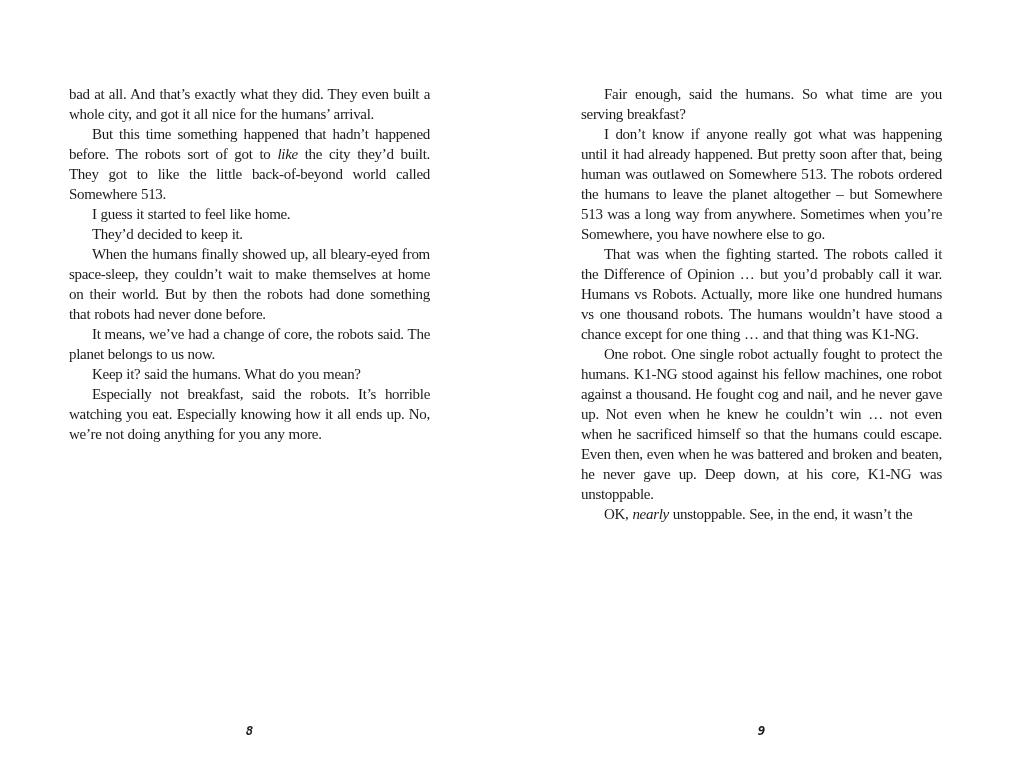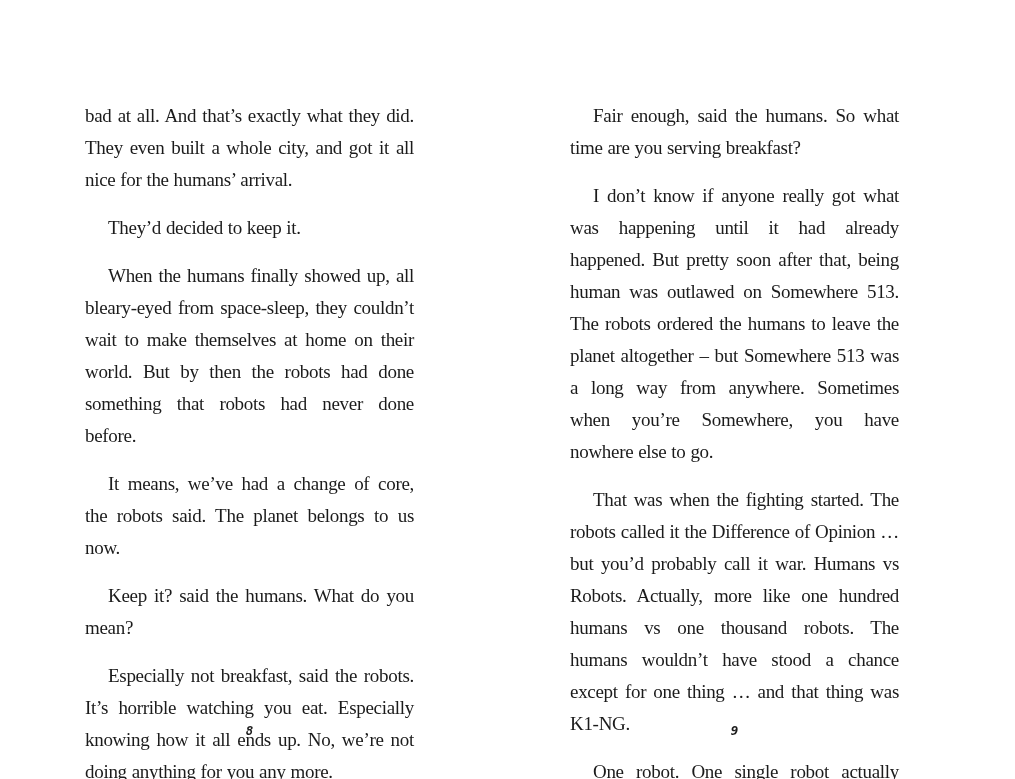--- a/index.html
+++ b/index.html
@@ -23,33 +23,33 @@
   .spread {
     position: absolute;
     inset: 0;
   }
   .page {
     position: absolute;
     top: 0;
     height: 779px;
   }
   .page.left  { left: 69px;  width: 361px; }
-  .page.right { left: 554px; width: 361px; text-decoration: underline; }
+  .page.right { left: 581px; width: 361px; text-decoration: underline; }
   .text-block {
     position: absolute;
     top: 84px;
     left: 0;
     width: 361px;
   }
   .text-block p {
-    margin: 16px;
+    margin: 0;
     padding: 0;
     text-align: justify;
-    font-size: 19px;
-    line-height: 32px;
+    font-size: 15px;
+    line-height: 20px;
     letter-spacing: -0.3px;
     word-spacing: 0.4px;
   }
   .text-block p.indent {
     text-indent: 23px;
   }
   .text-block em {
     font-style: italic;
   }
   .folio {
@@ -67,20 +67,22 @@
   }
 </style>
 </head>
 <body>
 
 <div class="spread">
 
   <section class="page left">
     <div class="text-block">
         <p class="para"><span>bad at all. And that’s exactly what they did. They even built a whole city, and got it all nice for the humans’ arrival.</span></p>
+        <p class="para indent"><span>But this time something happened that hadn’t happened before. The robots sort of got to </span><em>like</em><span> the city they’d built. They got to like the little back-of-beyond world called Somewhere 513.</span></p>
+        <p class="para indent"><span>I guess it started to feel like home.</span></p>
         <p class="para indent"><span>They’d decided to keep it.</span></p>
         <p class="para indent"><span>When the humans finally showed up, all bleary-eyed from space-sleep, they couldn’t wait to make themselves at home on their world. But by then the robots had done something that robots had never done before.</span></p>
         <p class="para indent"><span>It means, we’ve had a change of core, the robots said. The planet belongs to us now.</span></p>
         <p class="para indent"><span>Keep it? said the humans. What do you mean?</span></p>
         <p class="para indent"><span>Especially not breakfast, said the robots. It’s horrible watching you eat. Especially knowing how it all ends up. No, we’re not doing anything for you any more.</span></p>
       </div>
     <div class="folio">8</div>
   </section>
 
   <section class="page right">

